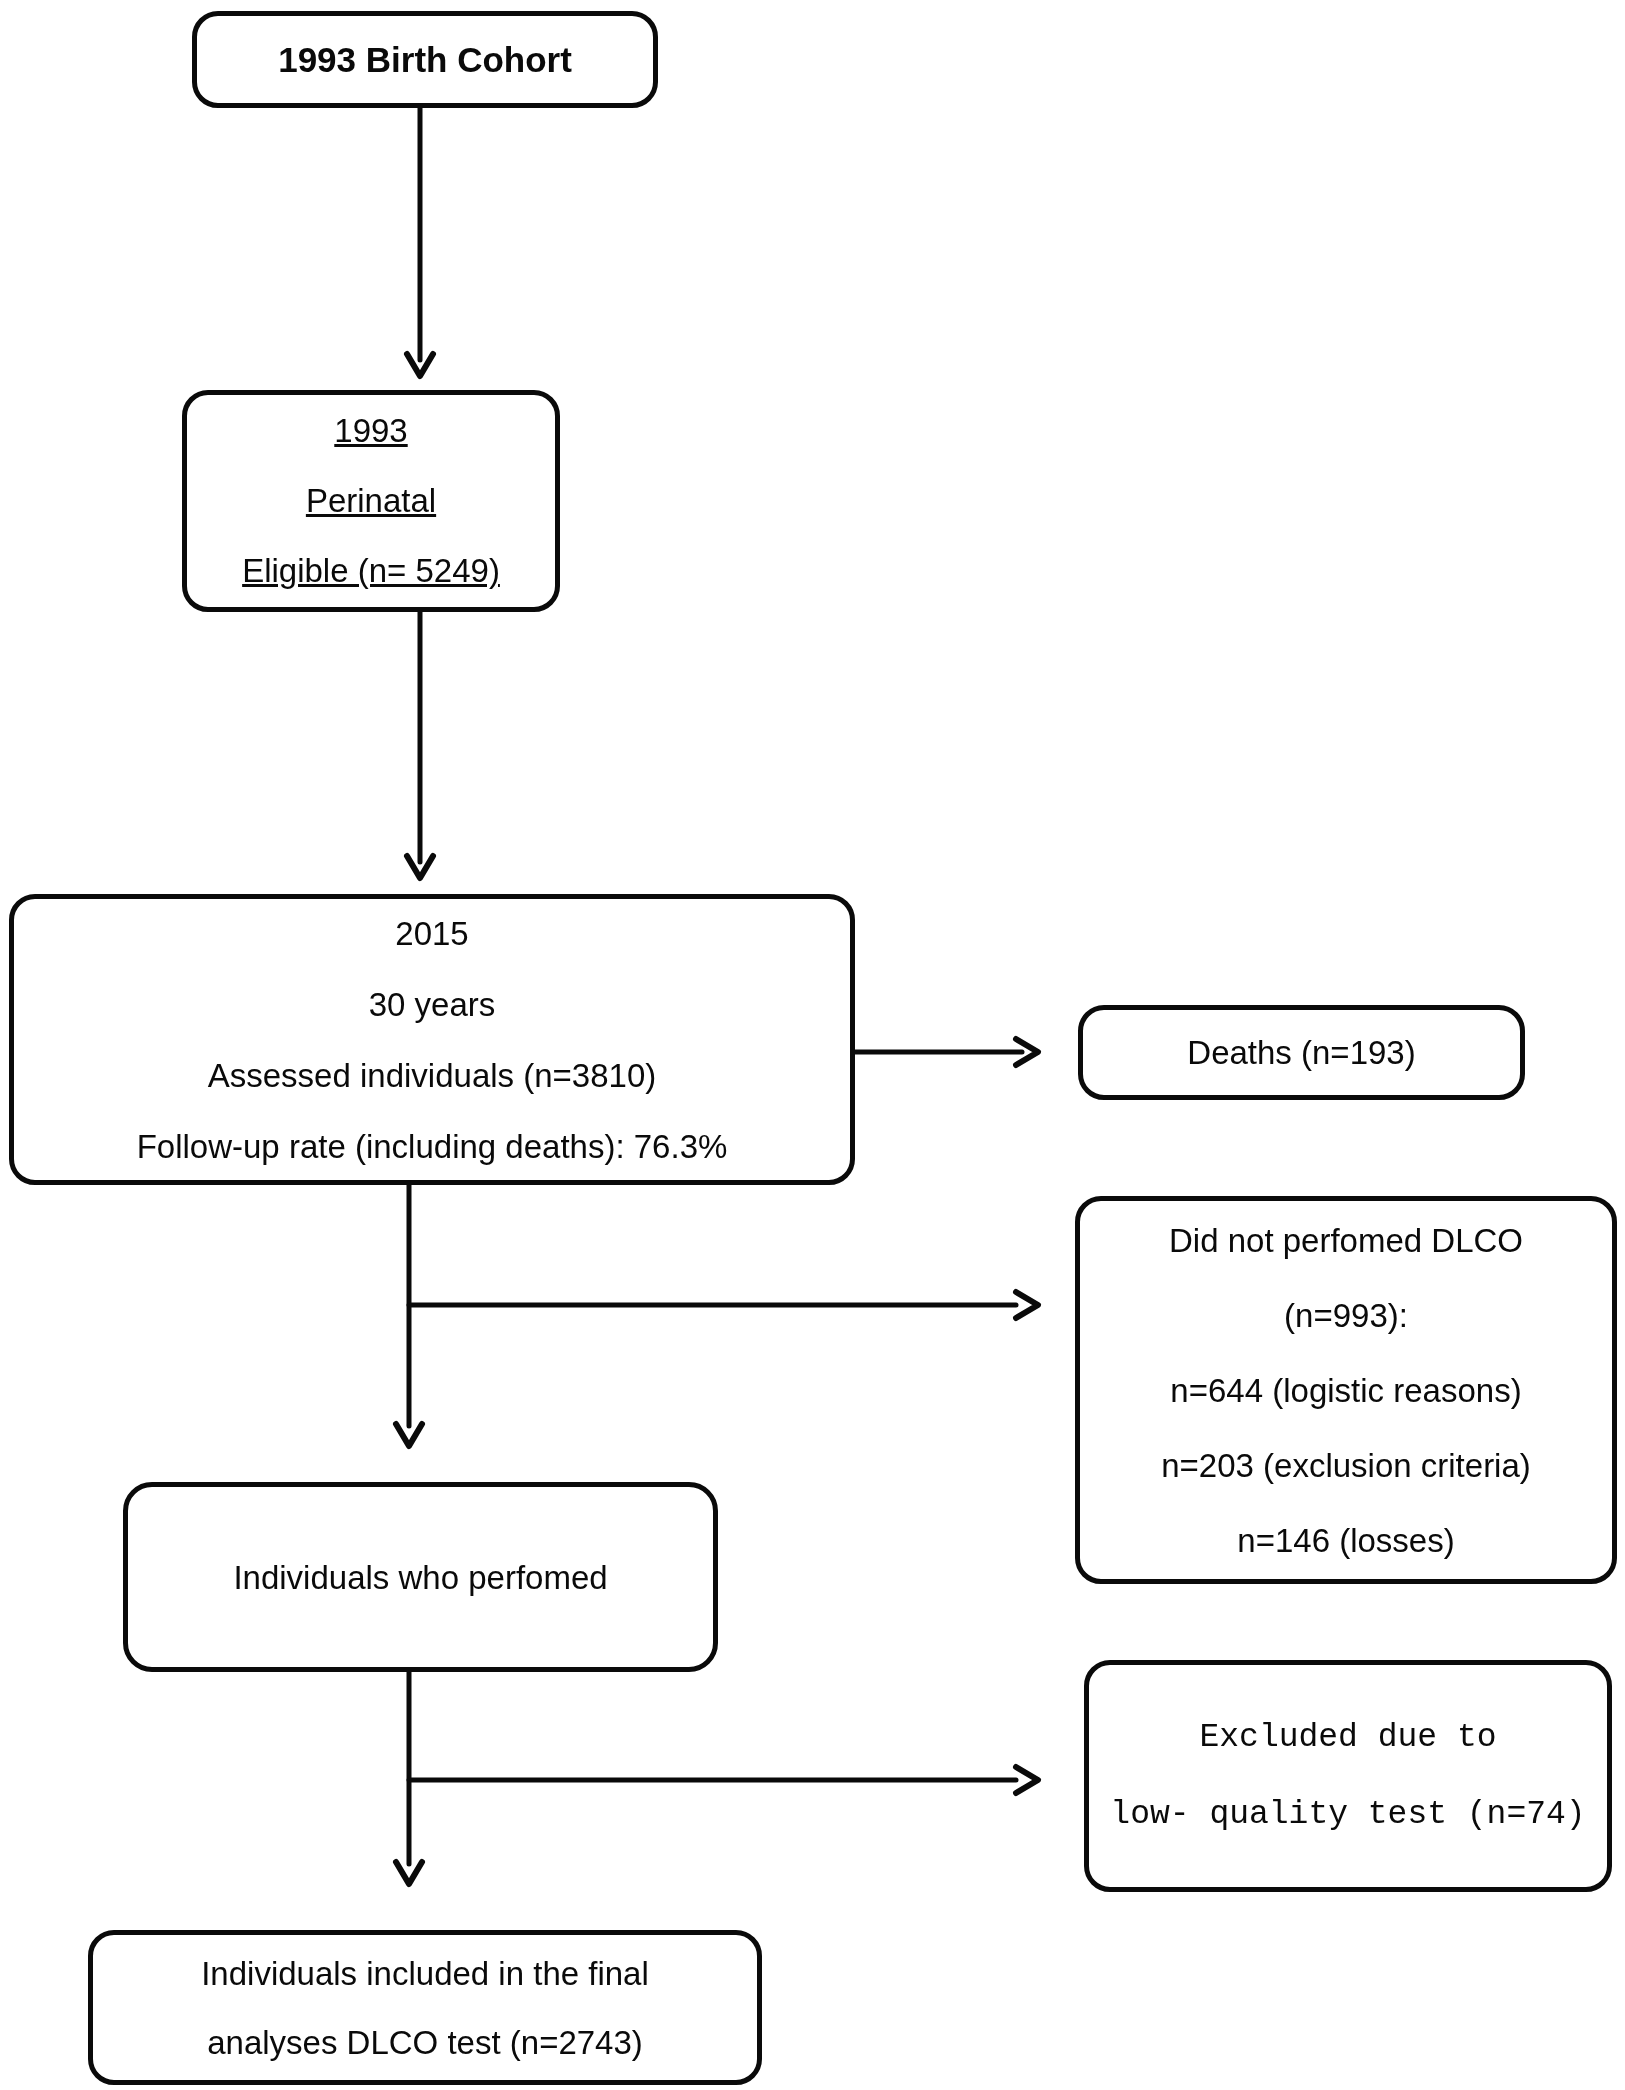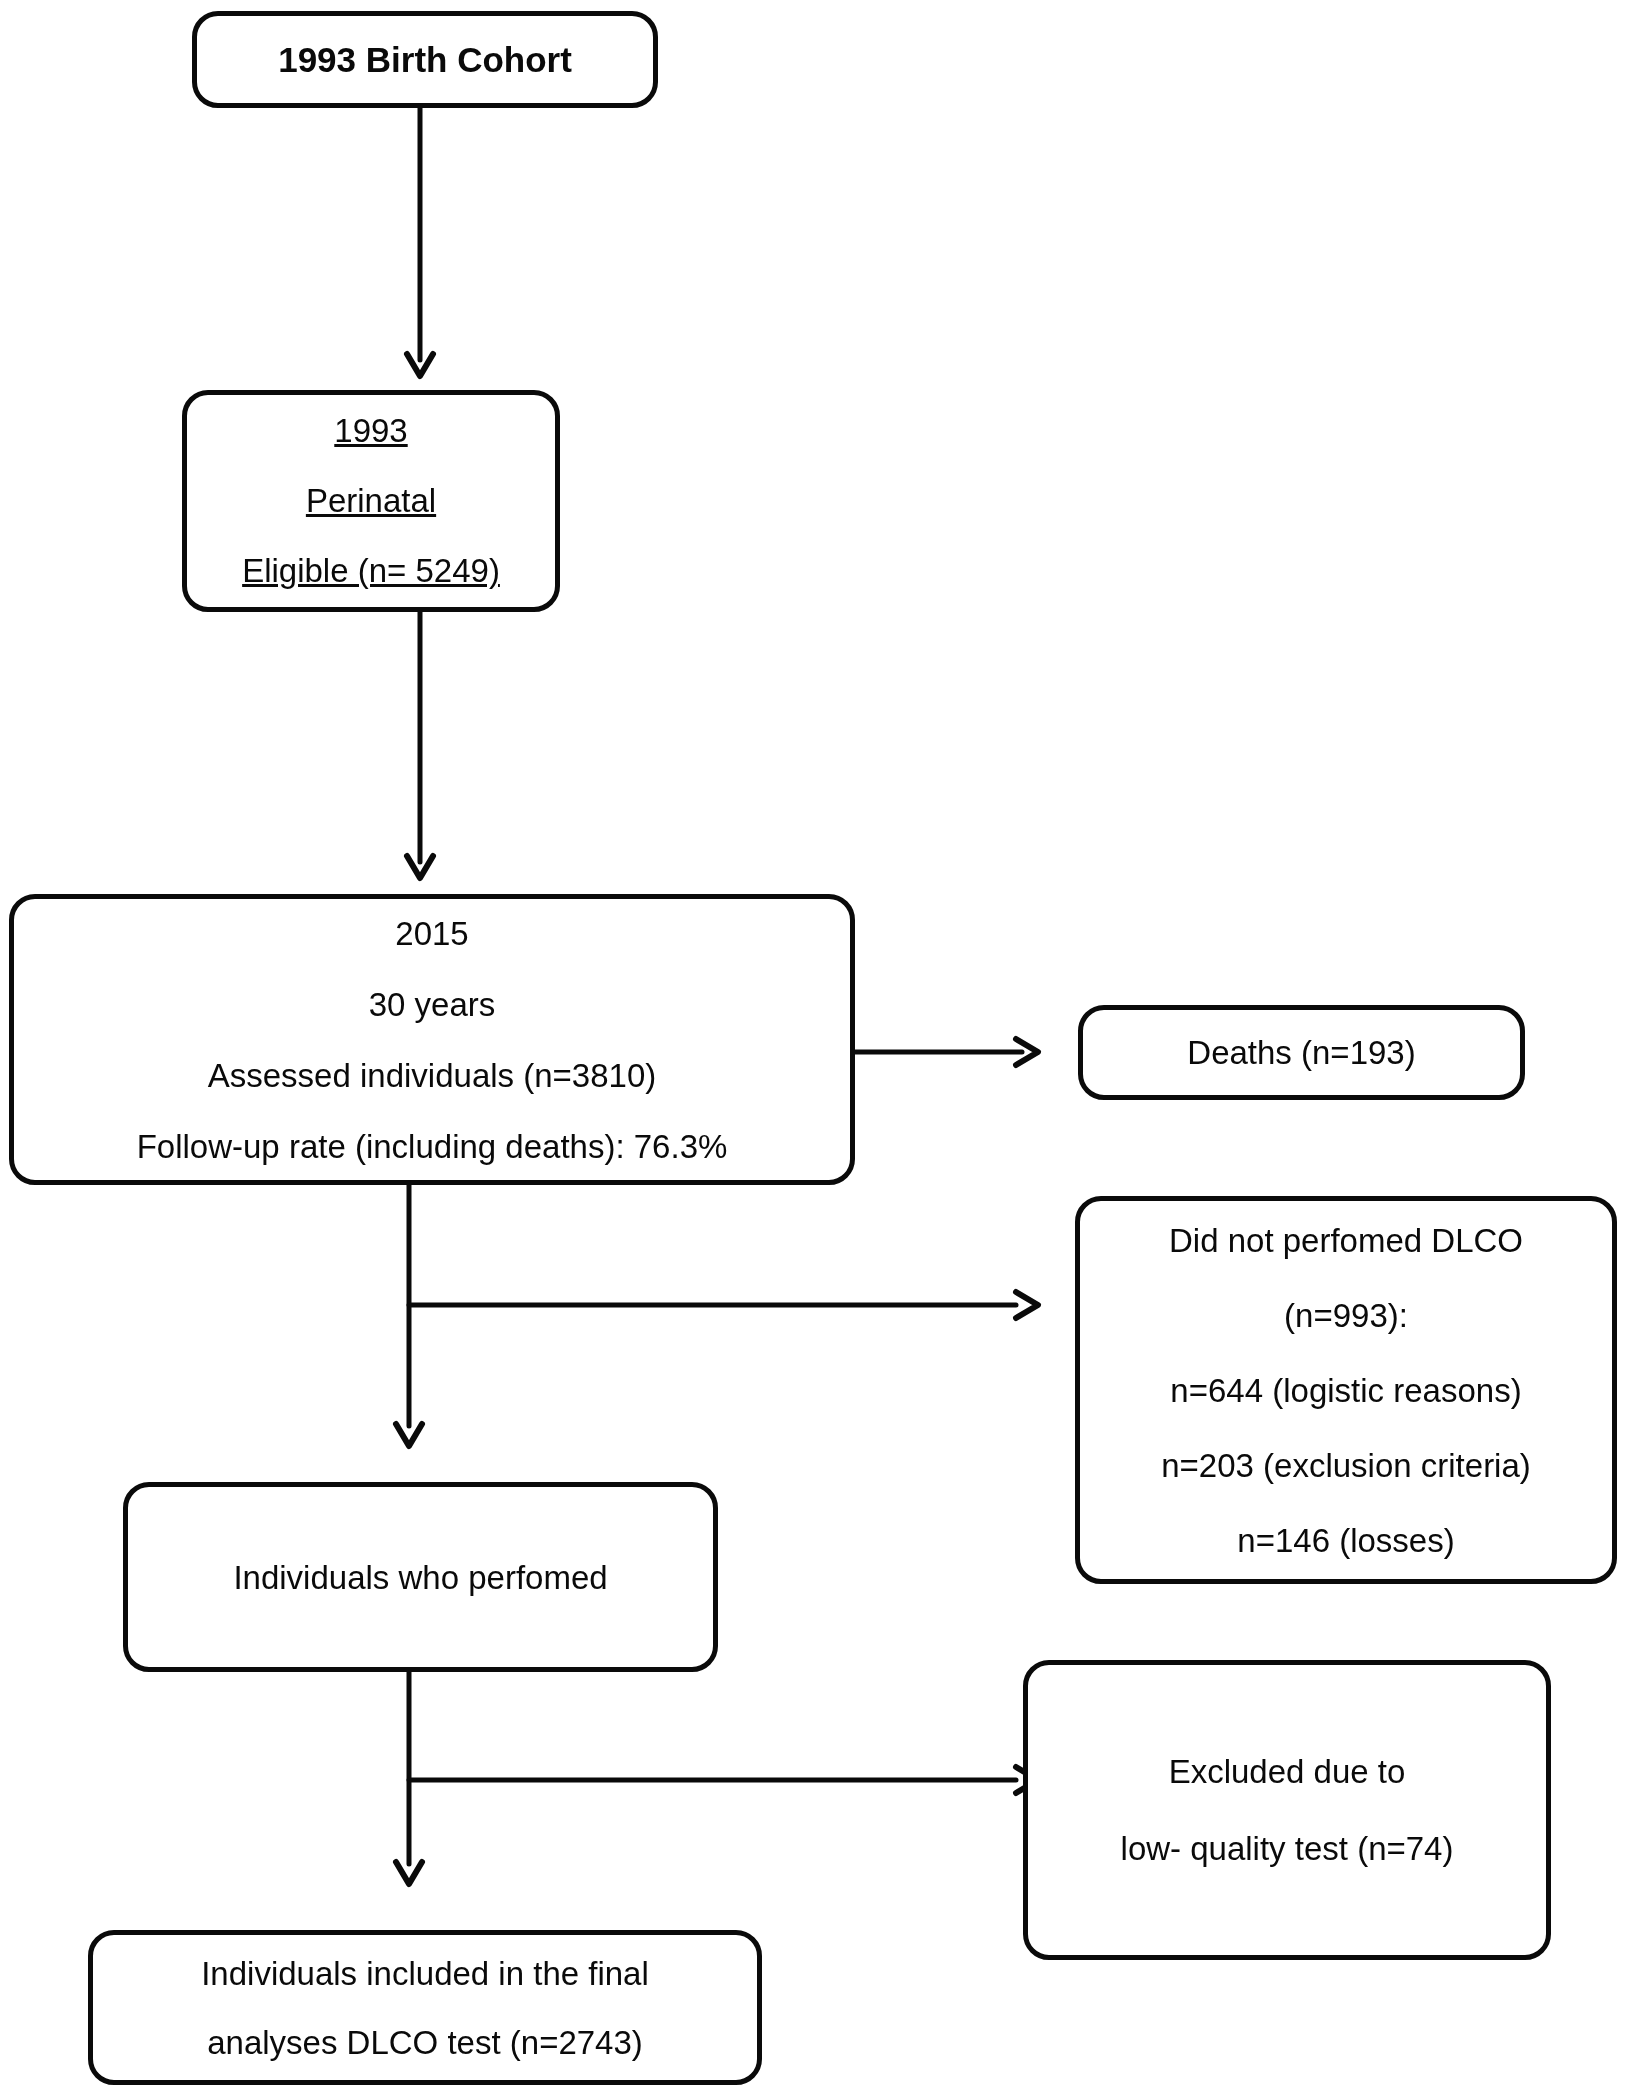--- a/index.html
+++ b/index.html
@@ -33,23 +33,23 @@
   
   .b-cohort   {left:192px;  top:11px;   width:466px; height:97px;}
   .b-cohort .line{font-size:35px;font-weight:bold;}
   .b-perinatal{left:182px;  top:390px;  width:378px; height:222px;text-decoration:underline;}
   .b-perinatal .line{line-height:70px;}
   .b-assess   {left:9px;    top:894px;  width:846px; height:291px;}
   .b-assess .line{line-height:71px;}
   .b-deaths   {left:1078px; top:1005px; width:447px; height:95px;}
   .b-didnot   {left:1075px; top:1196px; width:542px; height:388px;}
   .b-didnot .line{line-height:75px;}
-  .b-perform  {left:123px;  top:1482px; width:595px; height:190px;}
+  .b-perform  {left:123px;  top:1482px; width:595px; height:190px;border-radius:29px;}
   .b-perform .line{line-height:77px;}
-  .b-excluded {left:1023px; top:1660px; width:528px; height:300px;}
+  .b-excluded {left:1084px; top:1660px; width:528px; height:232px;font-family:Liberation Mono, monospace;}
   .b-excluded .line{line-height:77px;}
   .b-final    {left:88px;   top:1930px; width:674px; height:155px;}
   .b-final .line{line-height:69px;}
 
   .arrow-layer{
     position:absolute;
     left:0;top:0;
     width:1625px;height:2090px;
     pointer-events:none;
   }

